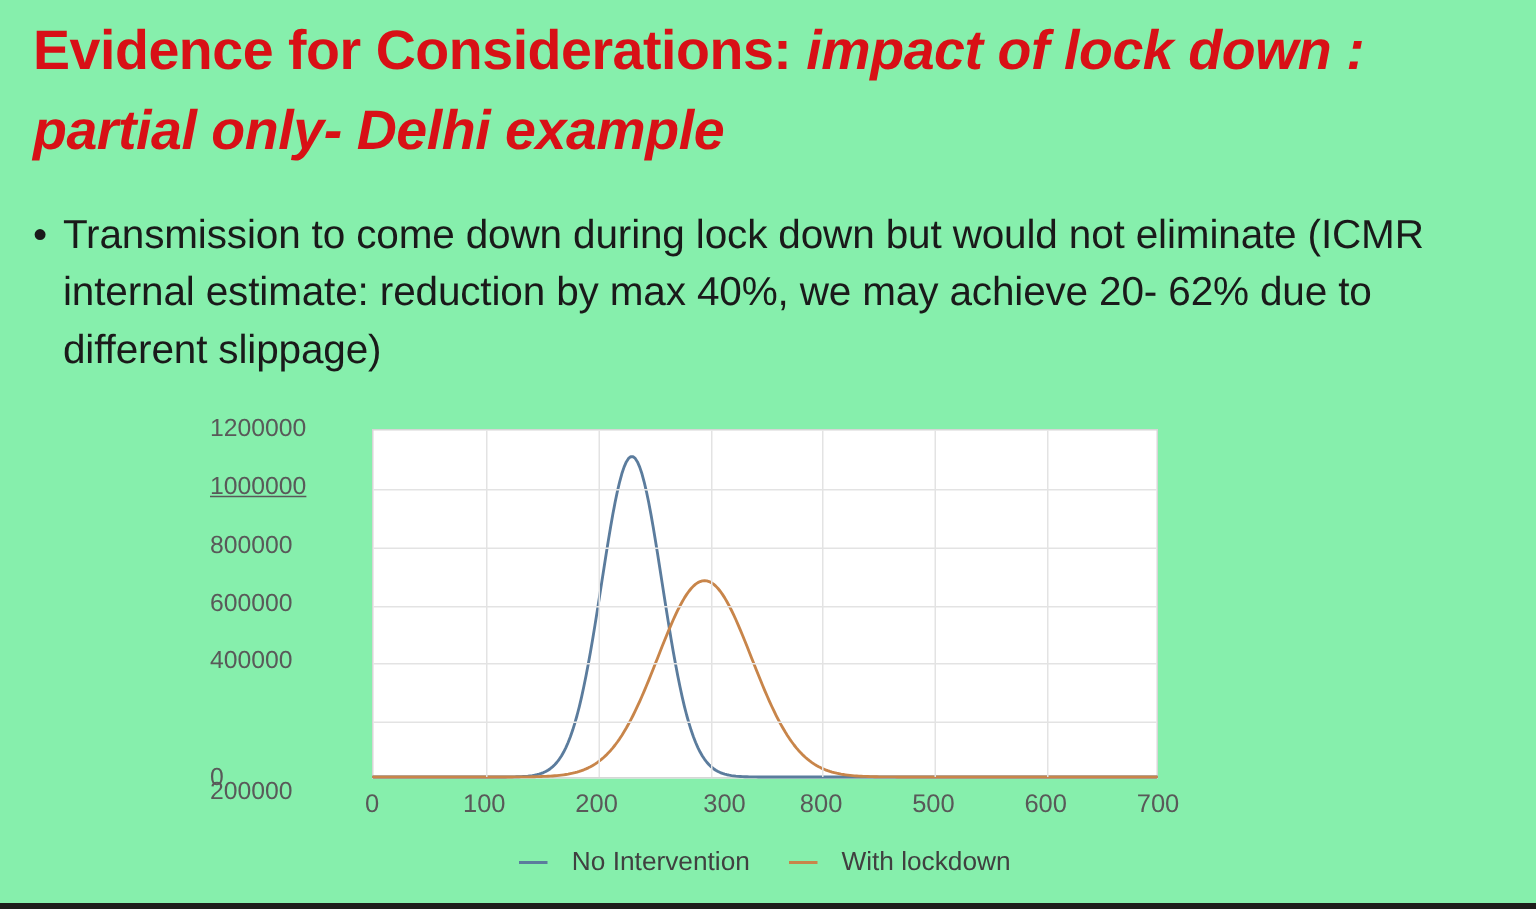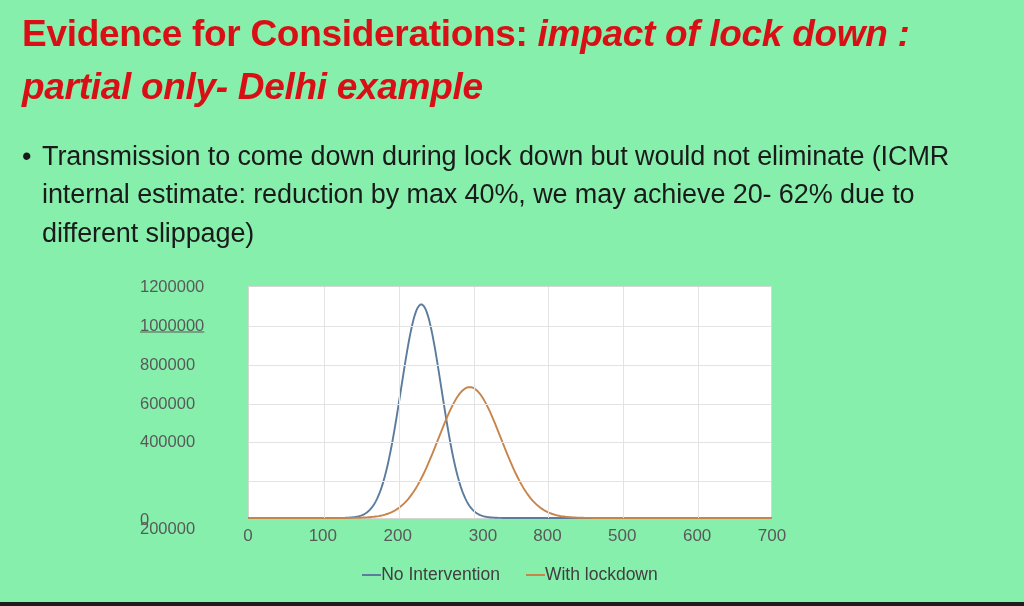--- a/index.html
+++ b/index.html
@@ -148,21 +148,21 @@
     top: 296px;
     width: 524px;
     display: flex;
     justify-content: center;
     align-items: center;
     gap: 26px;
   }
   .legend-item {
     display: flex;
     align-items: center;
-    gap: 0;
+    gap: 16px;
     font-size: 17.5px;
     color: #404040;
     white-space: nowrap;
   }
   .legend-swatch {
     display: inline-block;
     width: 19px;
     height: 2px;
   }
 </style>

